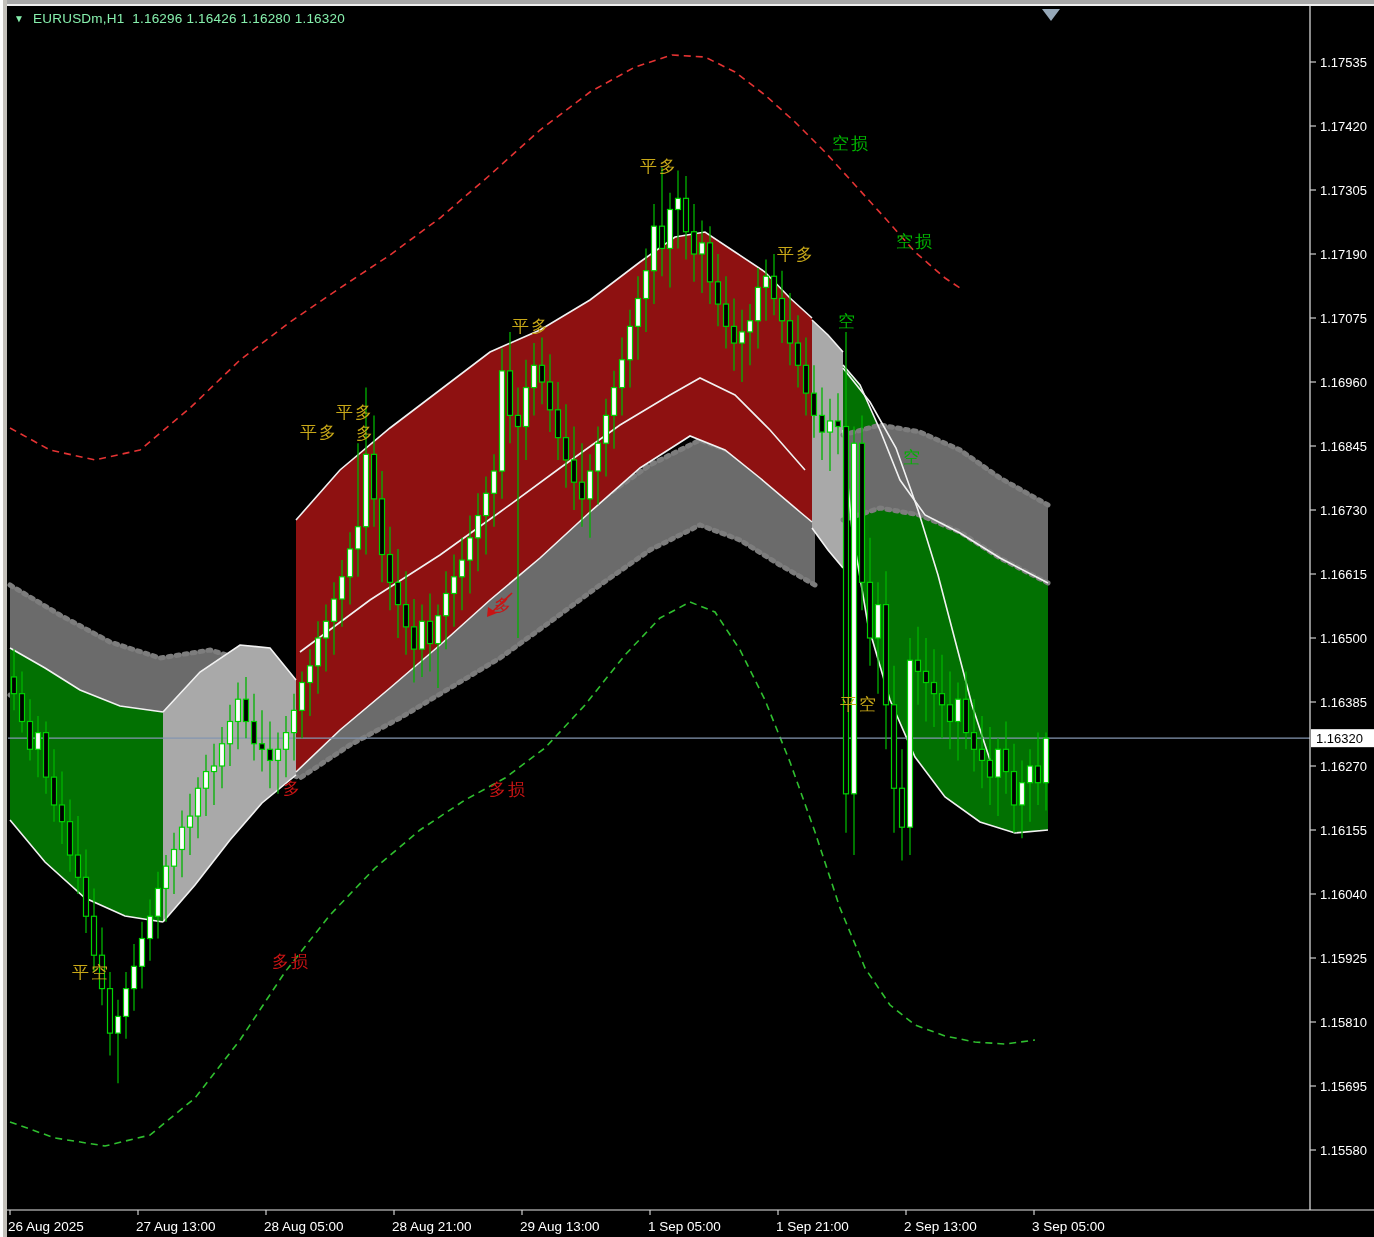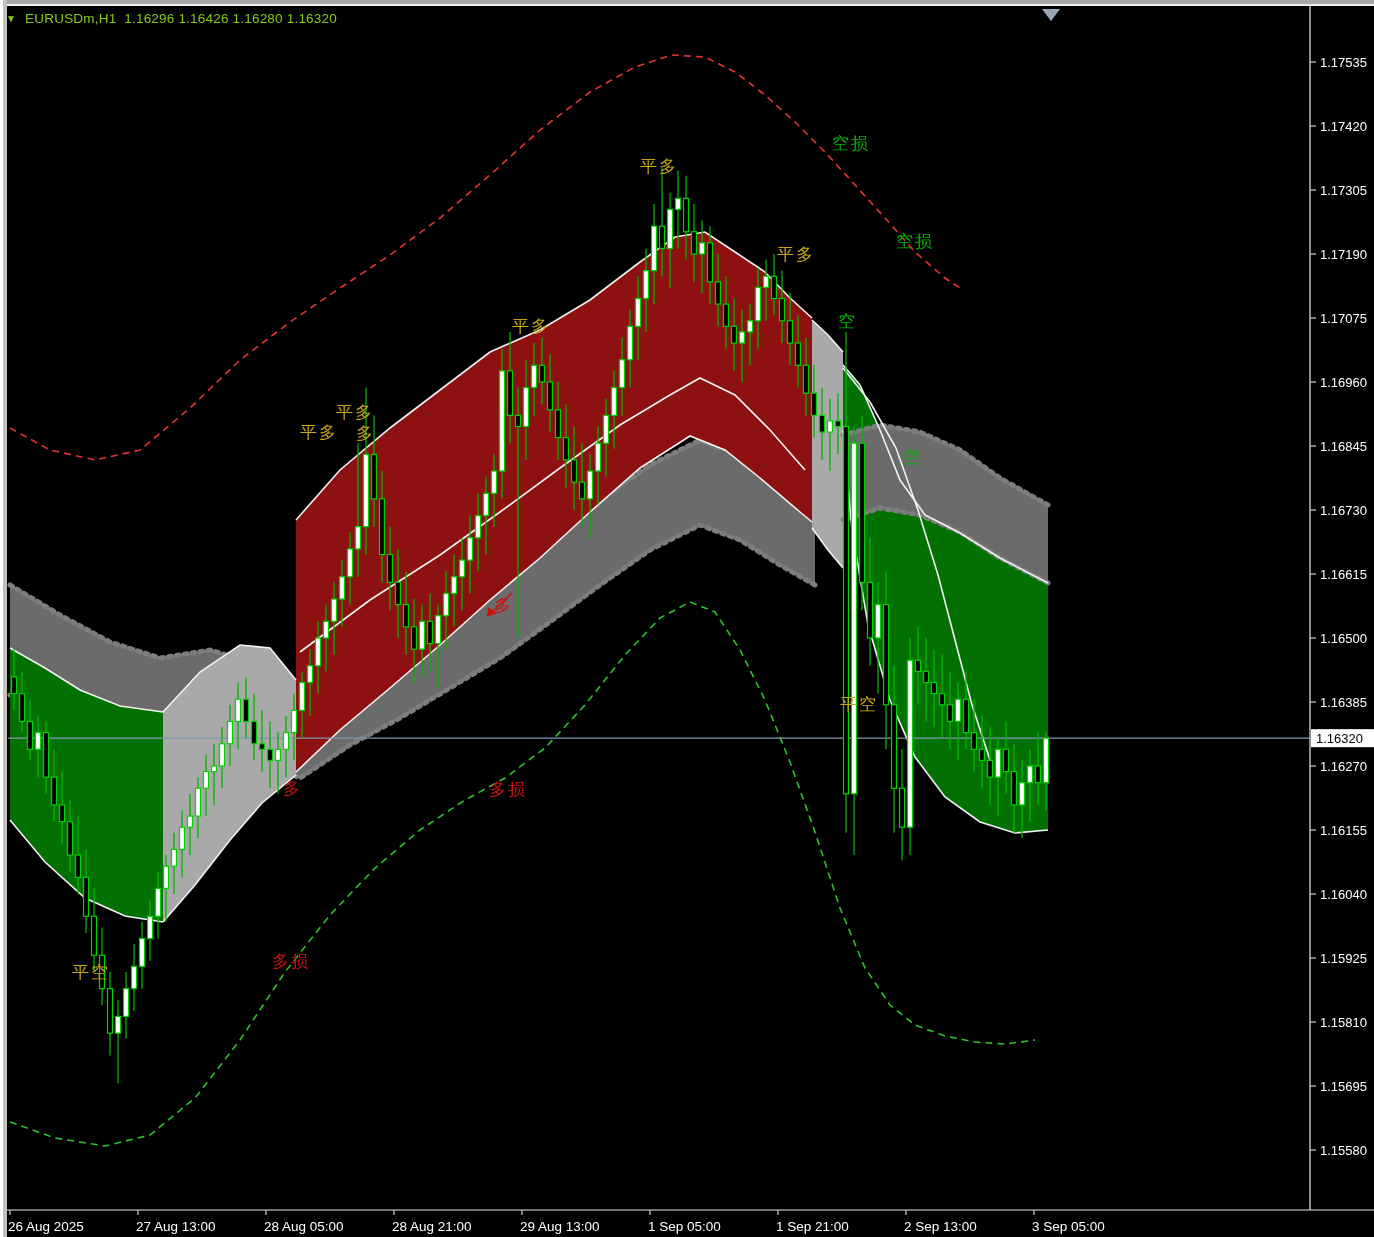--- a/index.html
+++ b/index.html
@@ -3,21 +3,21 @@
 <meta charset="utf-8">
 <style>
   html,body{margin:0;padding:0;background:#d4d0c8;}
   #win{position:relative;width:1374px;height:1237px;background:#000;overflow:hidden;
        font-family:"Liberation Sans",sans-serif;}
   .chrome{position:absolute;z-index:30;}
   #border-top{left:0;top:0;width:1374px;height:4px;background:#a8a8a8;}
   #border-top2{left:0;top:4px;width:1374px;height:2px;background:#efefef;}
   #border-left{left:0;top:0;width:3px;height:1237px;background:#fdfdfd;}
   #border-left2{left:3px;top:0;width:4px;height:1237px;background:#c3c0ba;}
-  #title{position:absolute;left:6px;top:11px;z-index:40;color:#84cc16;font-size:13.5px;
+  #title{position:absolute;left:14px;top:11px;z-index:40;color:#86efac;font-size:13.5px;
          white-space:pre;letter-spacing:0.2px;}
   #title .tri{display:inline-block;transform:translateY(-1px);font-size:10px;margin-right:9px;}
   svg{position:absolute;left:0;top:0;z-index:10;}
   text{font-family:"Liberation Sans",sans-serif;}
 </style>
 </head>
 <body>
 
 <div id="win">
   <div class="chrome" id="border-top"></div>

